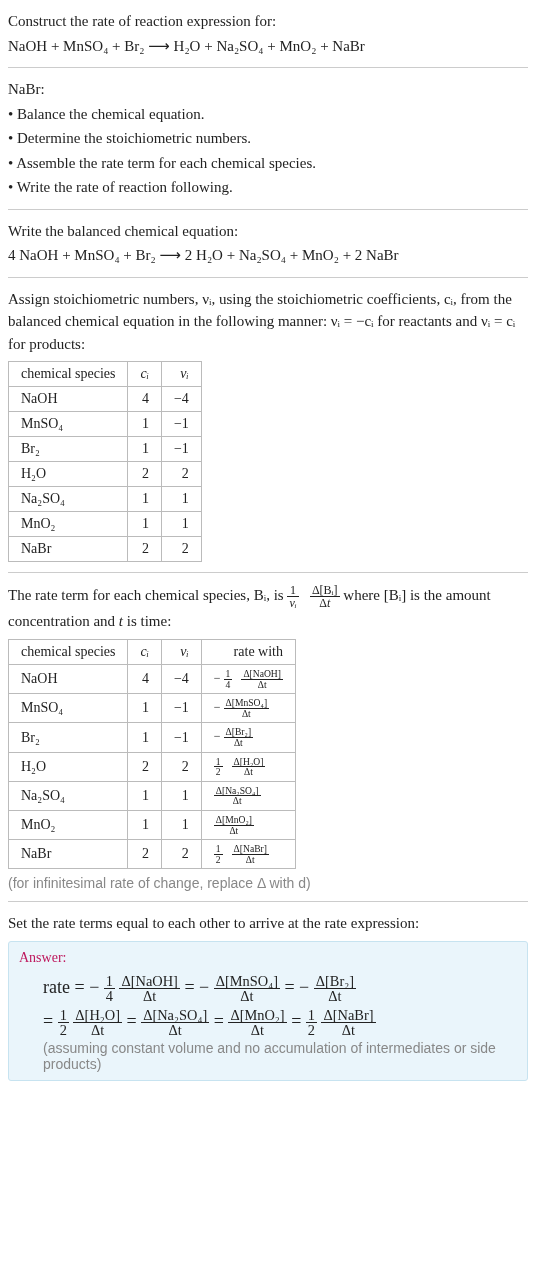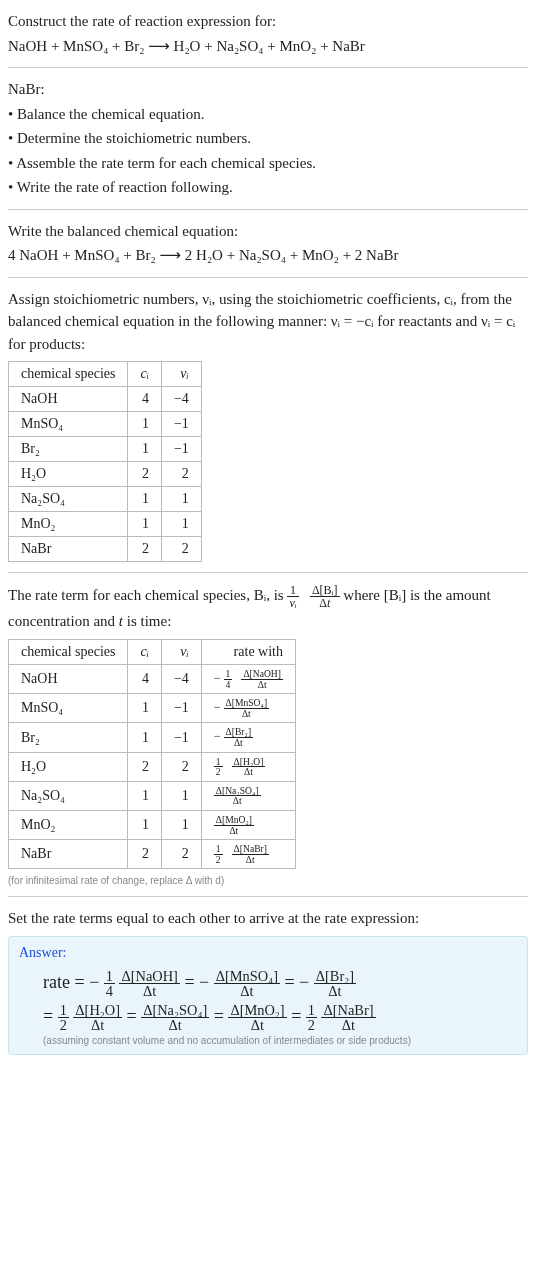--- a/index.html
+++ b/index.html
@@ -41,35 +41,35 @@
     display: inline-block;
     text-align: center;
     vertical-align: middle;
     font-size: 0.8em;
     line-height: 1;
   }
   .frac .top { display: block; border-bottom: 1px solid #222; padding: 0 2px; }
   .frac .bot { display: block; padding: 0 2px; }
   .rateterm { white-space: nowrap; font-size: 12px; }
   .note {
-    font-size: 10px;
+    font-size: 14px;
     color: #888;
     font-family: sans-serif;
     margin-top: 2px;
   }
   .answerbox {
     background: #eaf5fb;
     border: 1px solid #c7e3f0;
     border-radius: 3px;
     padding: 8px 10px;
     margin-top: 6px;
   }
   .answerbox .ans-label {
     font-size: 14px;
-    color: #1d4ed8;
+    color: #be185d;
     margin-bottom: 4px;
   }
   .answerbox .rateexpr {
     font-size: 18px;
     padding-left: 24px;
     line-height: 1.9;
   }
   .answerbox .note {
     padding-left: 24px;
   }

